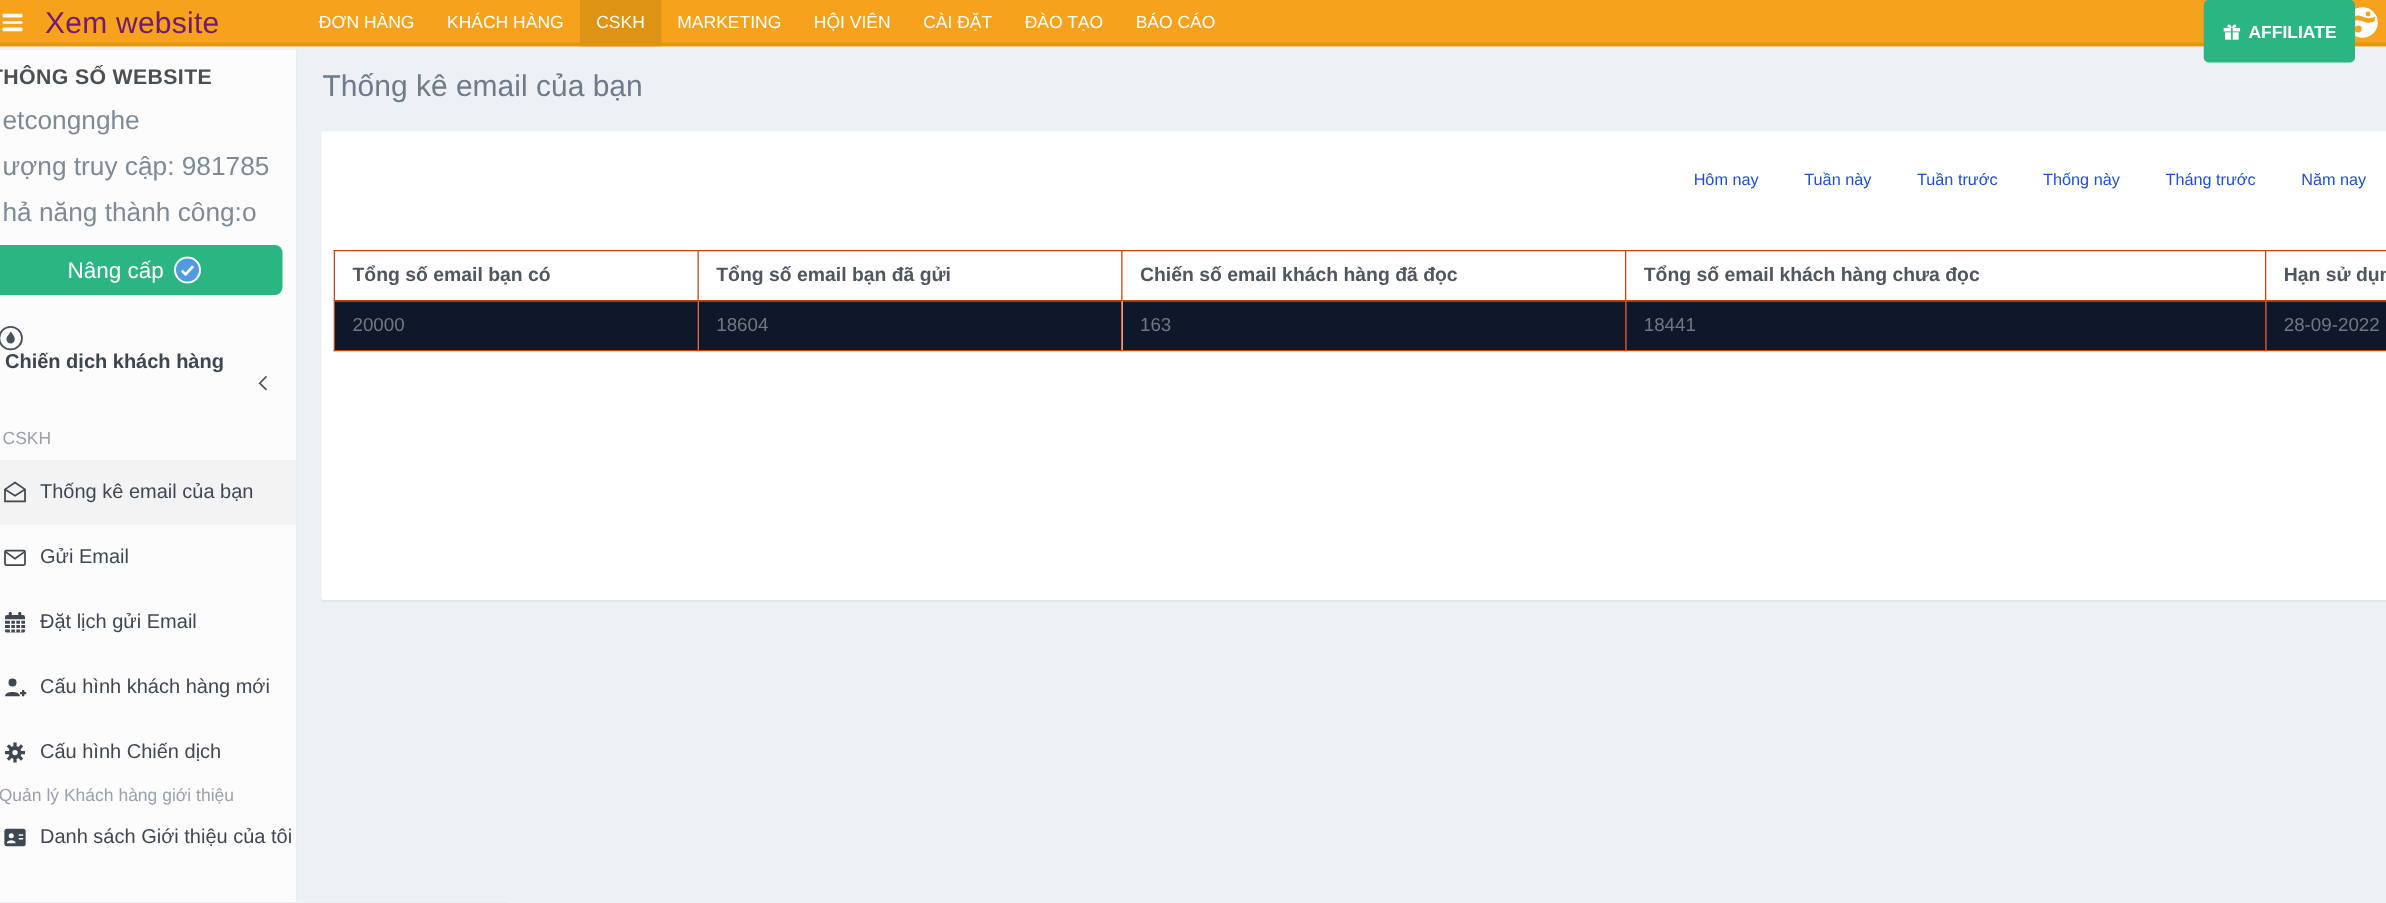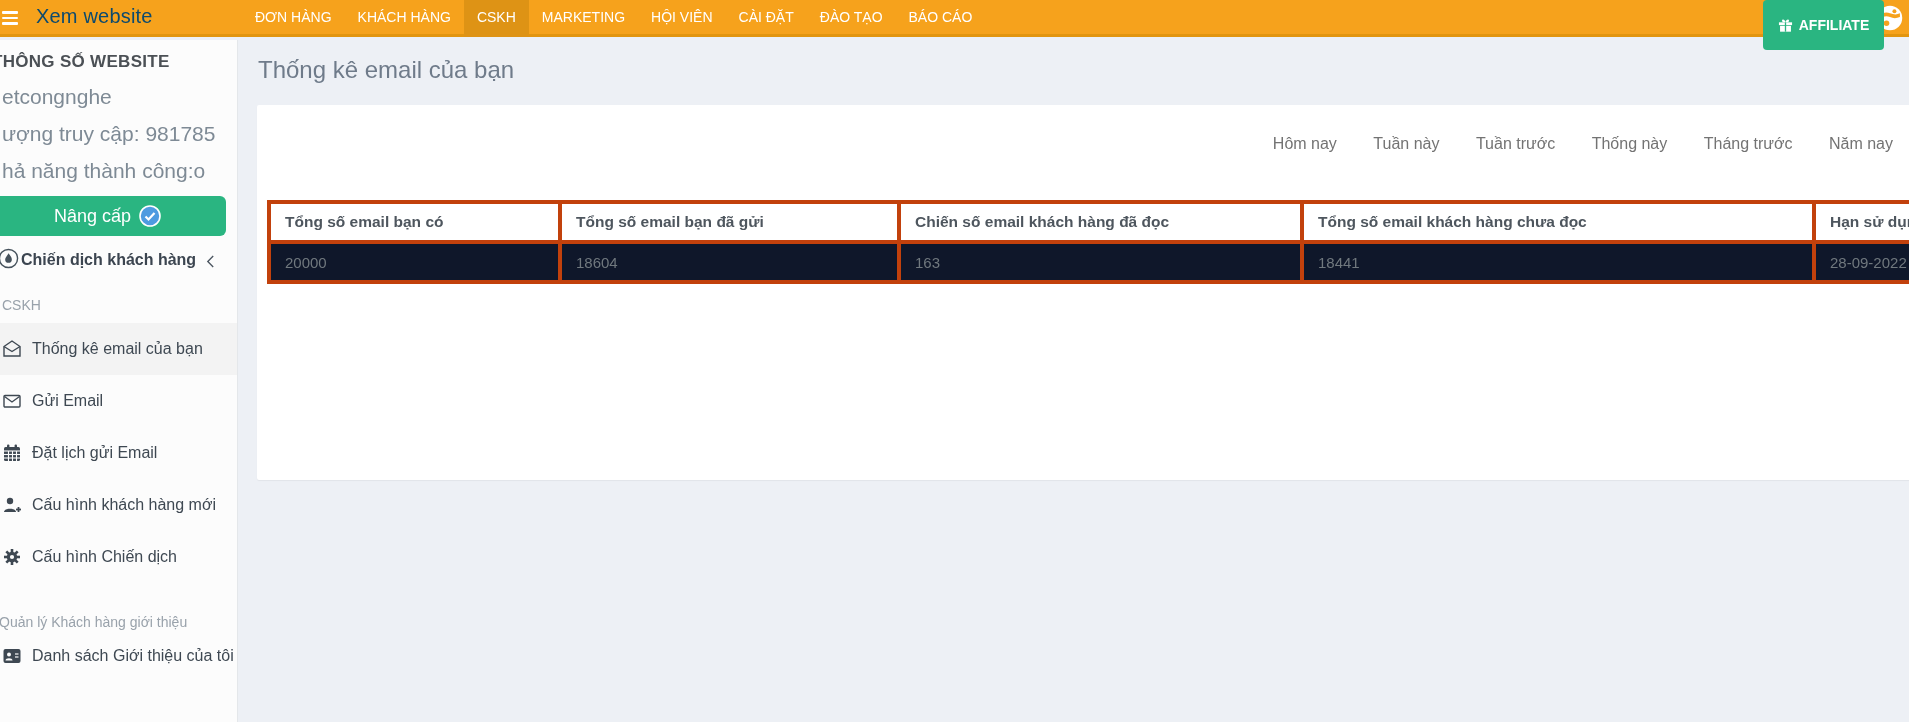--- a/index.html
+++ b/index.html
@@ -11,21 +11,21 @@
   }
 
   
   .navbar {
     position:absolute; left:0; top:0; width:100%; height:37px;
     background:#F6A21C; border-bottom:3px solid #E2950F; z-index:5;
   }
   .hamburger { position:absolute; left:2px; top:11px; width:16px; cursor:pointer; }
   .hamburger i { display:block; height:2.5px; background:#fff; margin-bottom:3px; border-radius:1px; }
   .brand {
-    position:absolute; left:36px; top:5px; color:#0c4a6e; font-size:20px;
+    position:absolute; left:36px; top:5px; color:#701a75; font-size:24px;
     font-weight:500; text-decoration:none; letter-spacing:.2px;
   }
   .nav-menu { position:absolute; left:242px; top:0; height:37px; display:flex; }
   .nav-menu a {
     display:flex; align-items:center; height:37px; padding:0 13px 4px 13px;
     color:#fff; font-size:14px; text-decoration:none; white-space:nowrap;
   }
   .nav-menu a.active { background:#DE9315; }
   .affiliate-btn {
     position:absolute; left:1763px; top:0; width:121px; height:50px;
@@ -41,59 +41,59 @@
     background:#FCFCFC; border-right:1px solid #E4E7EA; padding-left:2px;
     overflow:hidden;
   }
   .ss-title { margin:12px 0 0 -10px; font-size:17px; font-weight:600; color:#4B5055; letter-spacing:.3px; white-space:nowrap; }
   .ss-line  { margin-top:13px; font-size:21px; color:#7E8A95; white-space:nowrap; }
   .upgrade-btn {
     margin:13px 0 0 -13px; width:237px; height:40px; border:none; border-radius:6px;
     background:#2AB581; color:#fff; font-size:18px; font-family:inherit;
     display:flex; align-items:center; justify-content:center; gap:8px; cursor:pointer;
   }
-  .campaign { margin-top:12px; display:flex; align-items:flex-end; color:#3C4550; cursor:pointer; }
+  .campaign { margin-top:24px; display:flex; align-items:flex-start; color:#3C4550; cursor:pointer;flex-direction:column; }
   .campaign .fire { width:21px; height:21px; margin-left:-4px; flex:0 0 auto; }
   .campaign .lbl { font-size:16px; font-weight:600; margin-left:2px; white-space:nowrap; }
   .campaign .chev { margin-left:auto; margin-right:22px; width:9px; height:15px; color:#4B5560; }
   .section-label { margin-top:28px; font-size:14px; color:#99A2AB; white-space:nowrap; }
   .menu { margin-top:10px; }
   .menu-item {
     height:52px; display:flex; align-items:center; gap:10px;
     color:#3E4852; font-size:16px; cursor:pointer; white-space:nowrap;
   }
   .menu-item .mi { width:20px; height:20px; flex:0 0 auto; color:#3E4852; }
   .menu-item.active { background:#F3F3F3; margin-left:-2px; padding-left:2px; }
-  .section-label.ref { margin-left:-3px; margin-top:31px; }
+  .section-label.ref { margin-left:-3px; margin-top:0; }
 
   
   .header-strip { position:absolute; left:238px; top:40px; width:1671px; height:65px; background:#EDF0F5; }
   .page-title { margin:16px 0 0 20px; font-size:24px; font-weight:400; color:#6F7B8A; }
   .breadcrumb {
     position:absolute; left:1560px; top:66px; display:flex; align-items:center;
     white-space:nowrap; font-size:14px; color:#6A6F75;
   }
   .breadcrumb .bc-ico { width:18px; height:12px; color:#5C6166; margin-right:6px; }
   .breadcrumb a { color:#6A6F75; text-decoration:none; }
   .breadcrumb .sep { color:#C3C9CF; margin:0 7px; }
   .breadcrumb .current { color:#B9C0C8; }
 
   .card {
     position:absolute; left:257px; top:105px; width:1713px; height:375px;
     background:#fff; border-radius:2px; box-shadow:0 1px 1px rgba(0,0,0,.05);
   }
   .filters { padding:30px 77px 0 0; text-align:right; height:50px; }
-  .filters a { margin-left:32px; color:#737373; font-size:16px; text-decoration:none; white-space:nowrap; }
+  .filters a { margin-left:32px; color:#1d4ed8; font-size:13px; text-decoration:none; white-space:nowrap; }
 
   table.stats {
     margin:45px 0 0 10px; width:1688px; table-layout:fixed;
     border-collapse:collapse; border:1px solid #E2E5E9;
   }
   table.stats th, table.stats td {
-    border:4px solid #c2410c; height:40px; padding:0 0 0 14px;
+    border:1px solid #c2410c; height:40px; padding:0 0 0 14px;
     text-align:left; vertical-align:middle; white-space:nowrap; overflow:hidden;
   }
   table.stats th { background:#fff; color:#4E565E; font-size:15.5px; font-weight:600; }
   table.stats td { background:#0f172a; color:#70787E; font-size:15px; }
 </style>
 </head>
 <body>
 
 <div id="viewport">
 

